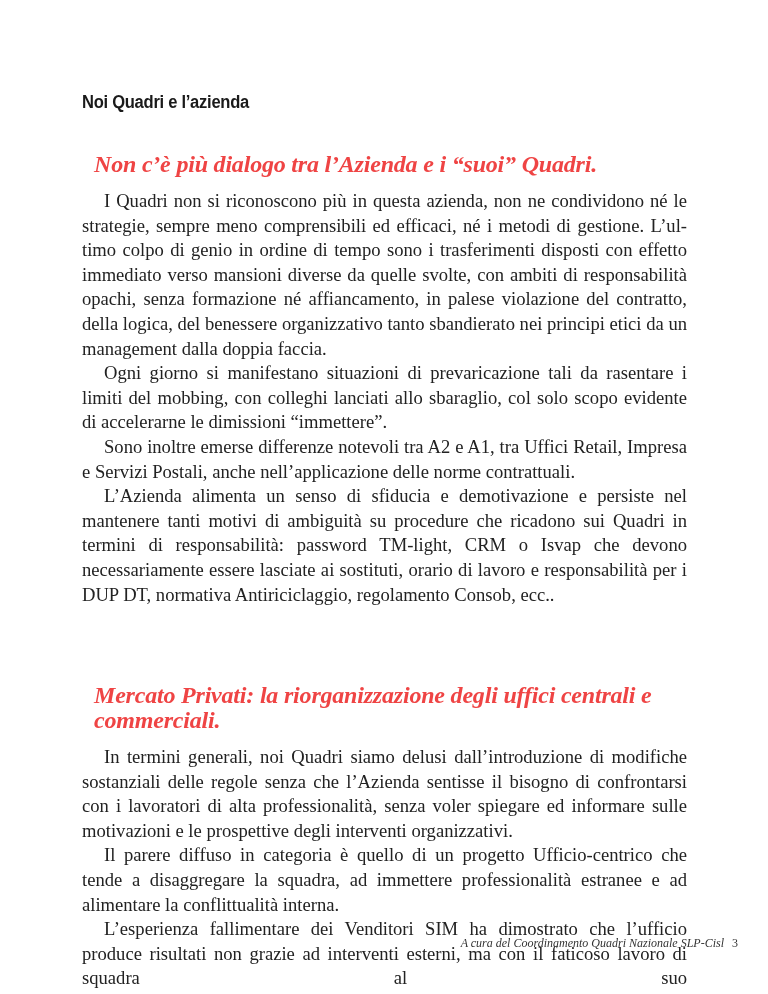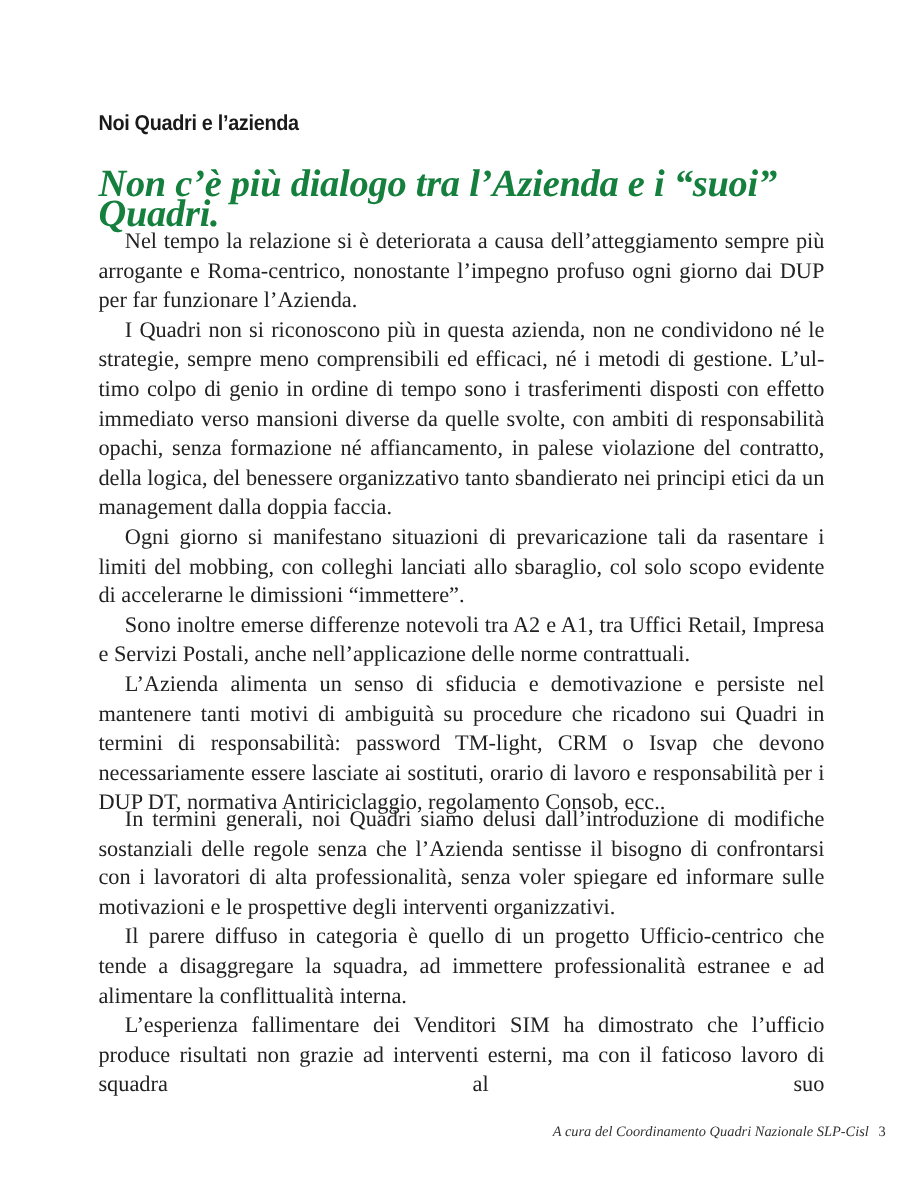--- a/index.html
+++ b/index.html
@@ -8,21 +8,21 @@
   .section-label {
     position: absolute; top: 92px; left: 0;
     font-family: "Liberation Sans", sans-serif; font-weight: bold;
     font-size: 18px; letter-spacing: -0.3px; color: #1a1a1a;
     transform: scaleX(0.92); transform-origin: left;
     white-space: nowrap;
   }
   .block { position: absolute; left: 0; width: 605px; }
   .heading {
     font-family: "Liberation Serif", serif; font-style: italic; font-weight: bold;
-    font-size: 32px; line-height: 25px; color: #15803d; margin: 0;
+    font-size: 24px; line-height: 25px; color: #ef4444; margin: 12px;
     letter-spacing: -0.2px;
   }
   .para {
     font-family: "Liberation Serif", serif; font-size: 18.6px; line-height: 24.6px;
     text-align: justify; text-indent: 22px; margin: 0; color: #222;
     hyphens: manual;
   }
   .footer {
     position: absolute; top: 936px; right: 30px;
     font-family: "Liberation Serif", serif; font-size: 12px; color: #333;
@@ -32,28 +32,28 @@
   .footer .num { margin-left: 8px; font-style: normal; }
 </style>
 </head>
 <body>
 
 <div class="page">
   <div class="section-label">Noi Quadri e l’azienda</div>
 
   <div class="block" style="top:140px;">
     <h2 class="heading">Non c’è più dialogo tra l’Azienda e i “suoi” Quadri.</h2>
-    <p class="para">Nel tempo la relazione si è deteriorata a causa dell’atteggiamento sempre più arrogante e Roma-centrico, nonostante l’impegno profuso ogni giorno dai DUP per far funzionare l’Azienda.</p>
     <p class="para">I Quadri non si riconoscono più in questa azienda, non ne condividono né le strategie, sempre meno comprensibili ed efficaci, né i metodi di gestione. L’ul­timo colpo di genio in ordine di tempo sono i trasferimenti disposti con effetto immediato verso mansioni diverse da quelle svolte, con ambiti di responsabilità opachi, senza formazione né affiancamento, in palese violazione del contratto, della logica, del benessere organizzativo tanto sbandierato nei principi etici da un management dalla doppia faccia.</p>
     <p class="para">Ogni giorno si manifestano situazioni di prevaricazione tali da rasentare i limiti del mobbing, con colleghi lanciati allo sbaraglio, col solo scopo evidente di acce­lerarne le dimissioni “immettere”.</p>
     <p class="para">Sono inoltre emerse differenze notevoli tra A2 e A1, tra Uffici Retail, Impresa e Servizi Postali, anche nell’applicazione delle norme contrattuali.</p>
     <p class="para">L’Azienda alimenta un senso di sfiducia e demotivazione e persiste nel mante­nere tanti motivi di ambiguità su procedure che ricadono sui Quadri in termini di responsabilità:  password TM-light, CRM o Isvap che devono necessariamente es­sere lasciate ai sostituti, orario di lavoro e responsabilità per i DUP DT, normativa Antiriciclaggio, regolamento Consob, ecc..</p>
   </div>
 
   <div class="block" style="top:671px;">
+    <h2 class="heading">Mercato Privati: la riorganizzazione degli uffici centrali e commerciali.</h2>
     <p class="para">In termini generali, noi Quadri siamo delusi dall’introduzione di modifiche so­stanziali delle regole senza che l’Azienda sentisse il bisogno di confrontarsi con i lavoratori di alta professionalità, senza voler spiegare ed informare sulle motiva­zioni e le prospettive degli interventi organizzativi.</p>
     <p class="para">Il parere diffuso in categoria è quello di un progetto Ufficio-centrico che tende a disaggregare la squadra, ad immettere professionalità estranee e ad alimentare la conflittualità interna.</p>
     <p class="para" style="text-align-last: justify;">L’esperienza fallimentare dei Venditori SIM ha dimostrato che l’ufficio produce risultati non grazie ad interventi esterni, ma con il faticoso lavoro di squadra al suo</p>
   </div>
 </div>
 
 <div class="footer">
   <span class="credit">A cura del Coordinamento Quadri Nazionale SLP-Cisl</span><span class="num">3</span>
 </div>
 

